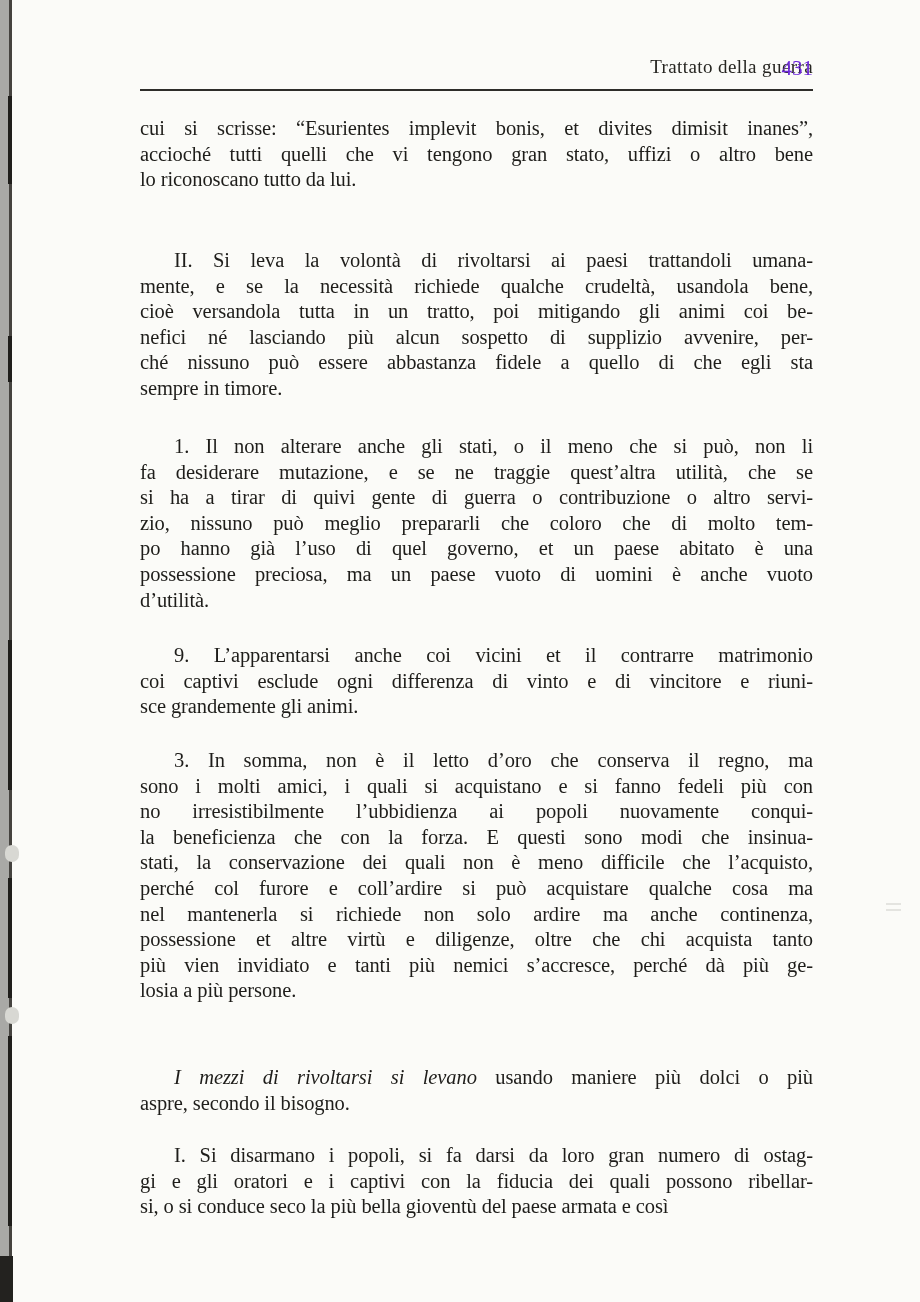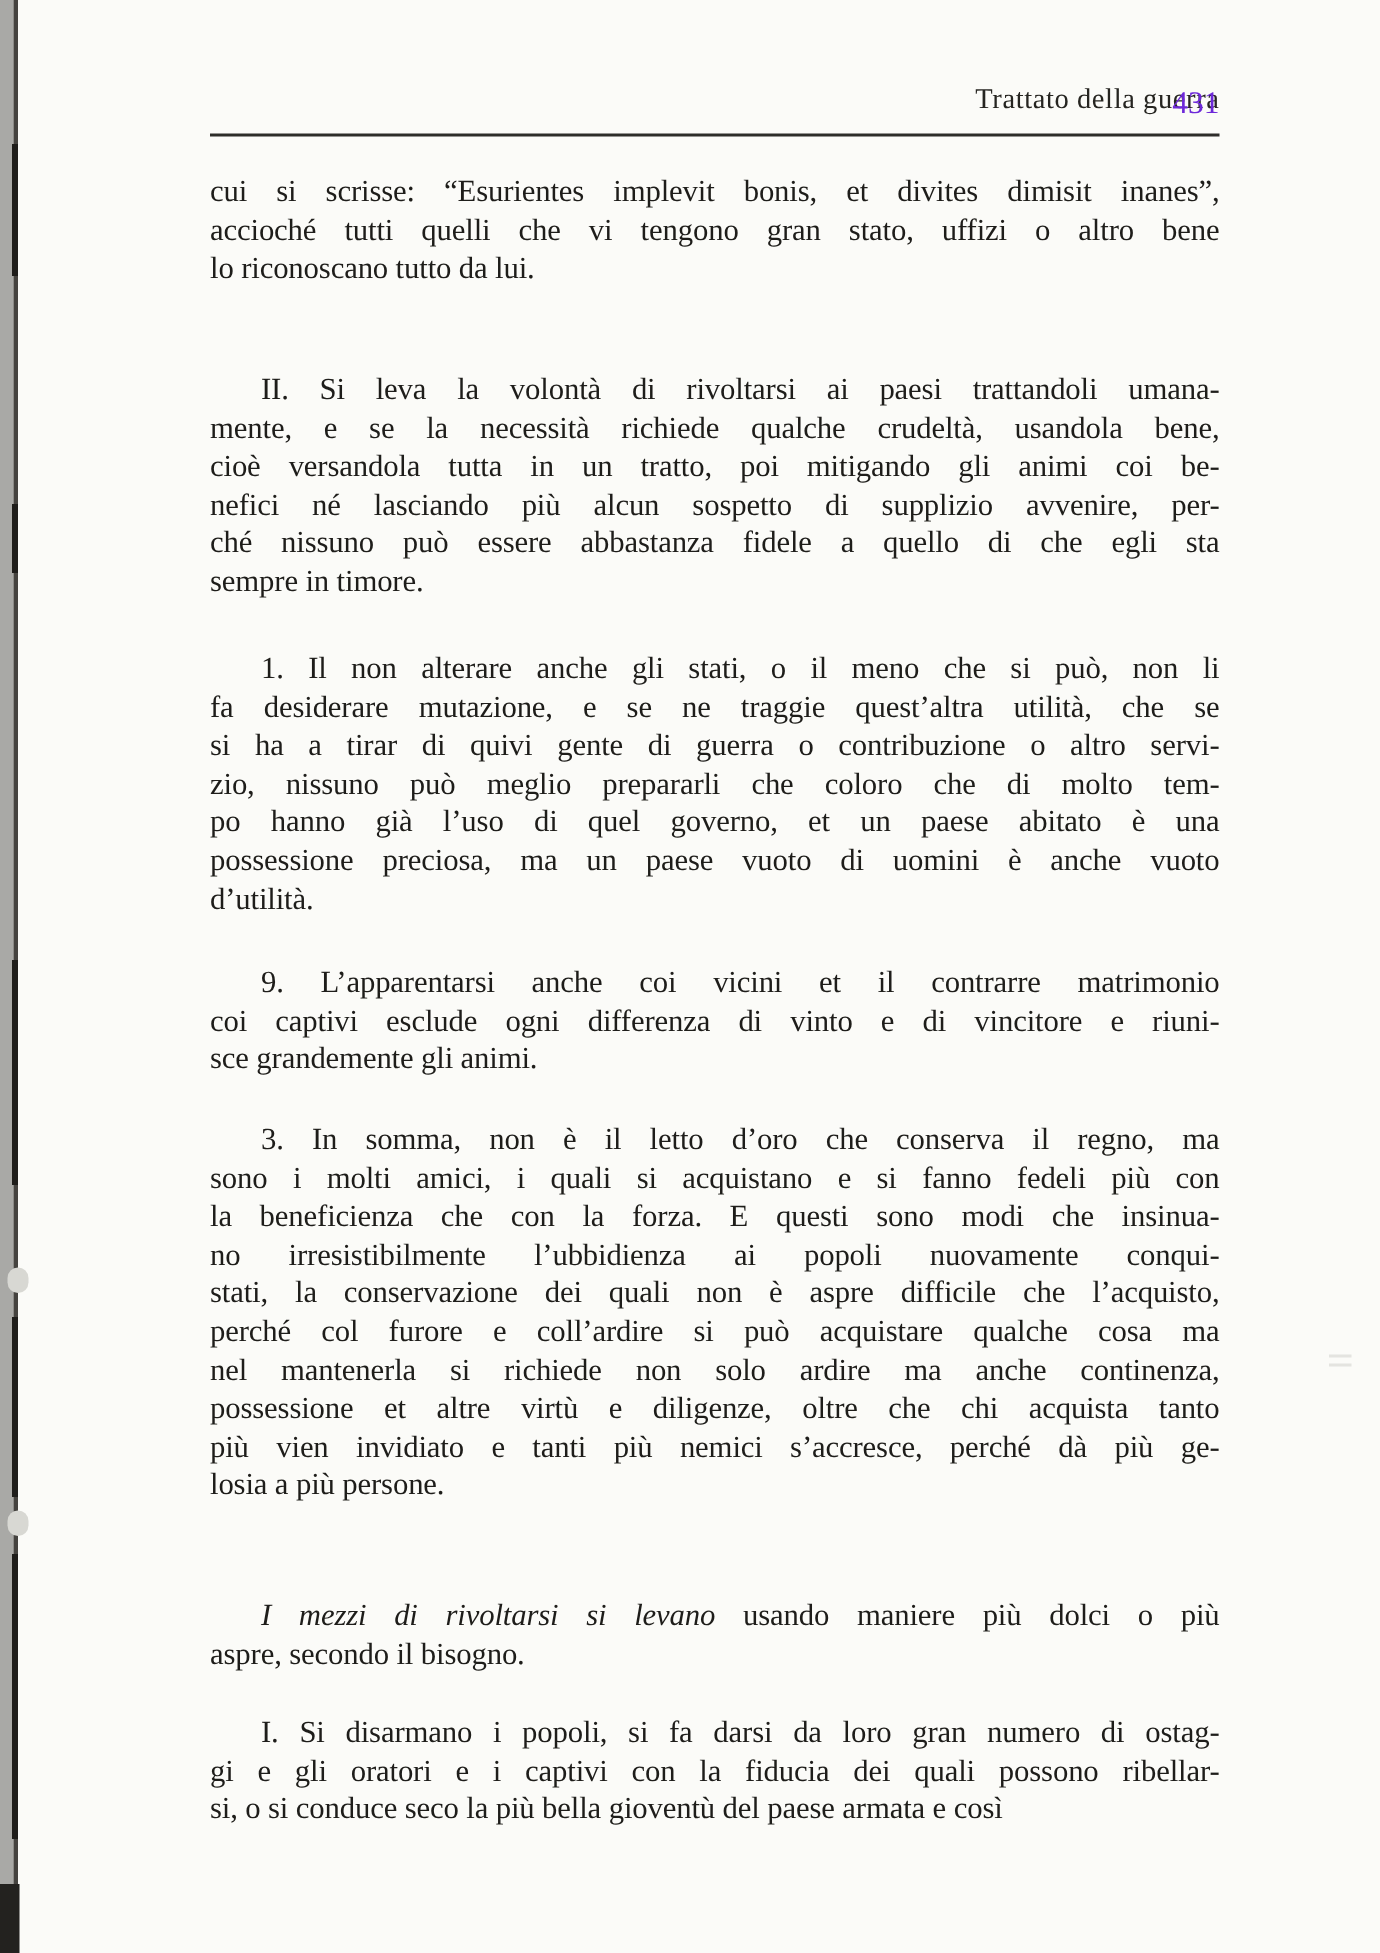--- a/index.html
+++ b/index.html
@@ -178,23 +178,23 @@
 
   <div class="para p3">
     <div class="line indent">9. L’apparentarsi anche coi vicini et il contrarre matrimonio</div>
     <div class="line">coi captivi esclude ogni differenza di vinto e di vincitore e riuni-</div>
     <div class="line last">sce grandemente gli animi.</div>
   </div>
 
   <div class="para p4">
     <div class="line indent">3. In somma, non è il letto d’oro che conserva il regno, ma</div>
     <div class="line">sono i molti amici, i quali si acquistano e si fanno fedeli più con</div>
+    <div class="line">no irresistibilmente l’ubbidienza ai popoli nuovamente conqui-</div>
     <div class="line">la beneficienza che con la forza. E questi sono modi che insinua-</div>
-    <div class="line">no irresistibilmente l’ubbidienza ai popoli nuovamente conqui-</div>
-    <div class="line">stati, la conservazione dei quali non è aspre difficile che l’acquisto,</div>
+    <div class="line">stati, la conservazione dei quali non è meno difficile che l’acquisto,</div>
     <div class="line">perché col furore e coll’ardire si può acquistare qualche cosa ma</div>
     <div class="line">nel mantenerla si richiede non solo ardire ma anche continenza,</div>
     <div class="line">possessione et altre virtù e diligenze, oltre che chi acquista tanto</div>
     <div class="line">più vien invidiato e tanti più nemici s’accresce, perché dà più ge-</div>
     <div class="line last">losia a più persone.</div>
   </div>
 
   <div class="para p5">
     <div class="line indent">
       <span class="it">I mezzi di rivoltarsi si levano</span><span> usando maniere più dolci o più</span>

